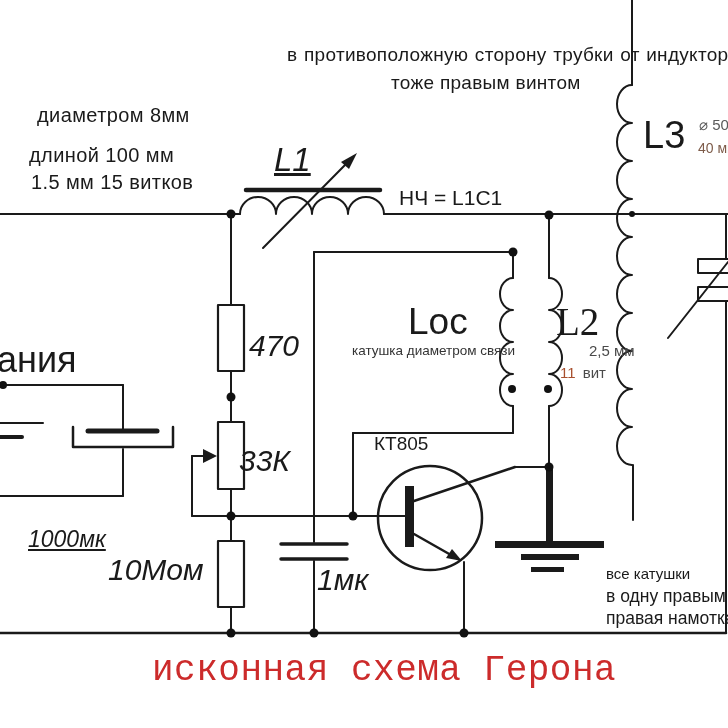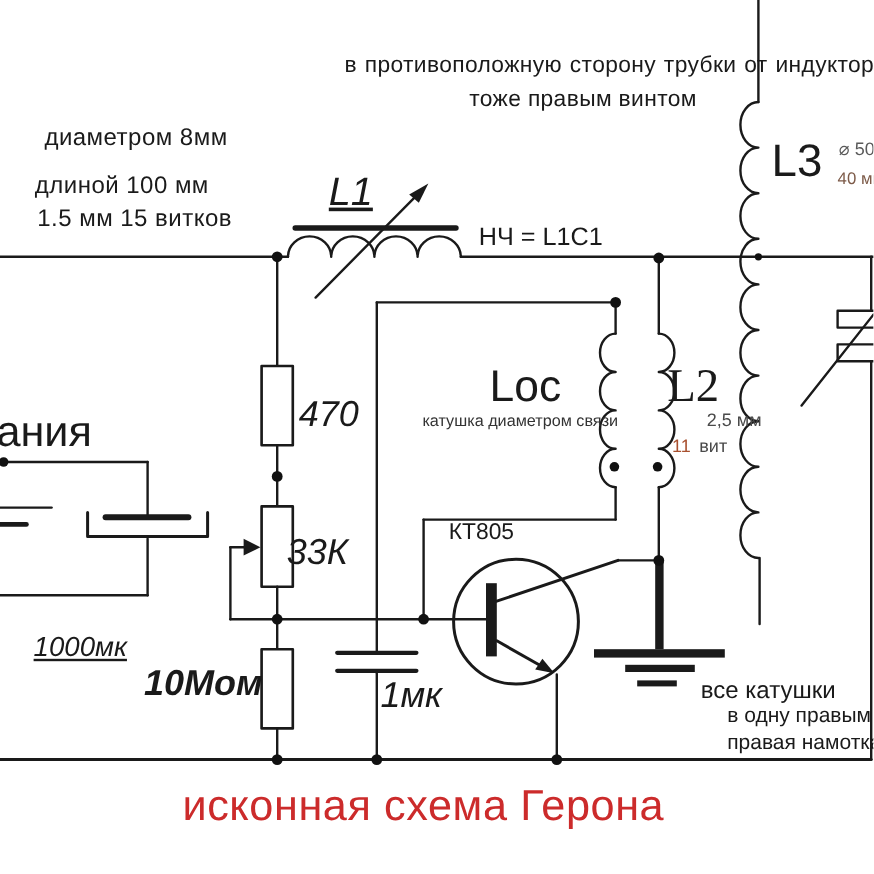--- a/index.html
+++ b/index.html
@@ -161,26 +161,26 @@
 
   <div class="lbl" style="left:556px;top:302px;font-size:39px;font-family:Liberation Serif, serif;">L2</div>
   <div class="lbl small-gray" style="left:560px;top:343px;padding-left:29px;">2,5 мм</div>
   <div class="lbl small-gray" style="left:560px;top:365px;">
     <span class="rust">11</span>
     <span style="margin-left:3px;">вит</span>
   </div>
 
   <div class="lbl values" style="left:249px;top:331px;">470</div>
   <div class="lbl values" style="left:239px;top:446px;">33К</div>
-  <div class="lbl values" style="left:120px;top:555px;font-weight:bold;">10Мом</div>
+  <div class="lbl values" style="left:108px;top:555px;">10Мом</div>
   <div class="lbl values" style="left:317px;top:565px;">1мк</div>
   <div class="lbl ital" style="left:28px;top:496px;font-size:23px;margin-top:32px;">1000мк</div>
 
   <div class="lbl" style="left:-3px;top:342px;font-size:36px;">ания</div>
 
   <div class="lbl" style="left:374px;top:434px;font-size:19px;">КТ805</div>
 
-  <div class="lbl" style="left:584px;top:566px;font-size:20px;">все катушки</div>
+  <div class="lbl" style="left:606px;top:566px;font-size:15px;">все катушки</div>
   <div class="lbl" style="left:606px;top:588px;font-size:17.5px;">в одну правым</div>
   <div class="lbl" style="left:606px;top:610px;font-size:17.5px;">правая намотка</div>
 
-  <div id="title-label" class="lbl" style="left:152px;top:653px;color:#cc2b2b;">исконная схема Герона</div>
+  <div id="title-label" class="lbl" style="left:152px;top:653px;color:#cc2b2b;font-family:Liberation Mono, monospace;">исконная схема Герона</div>
 </div>
 
 </body></html>

